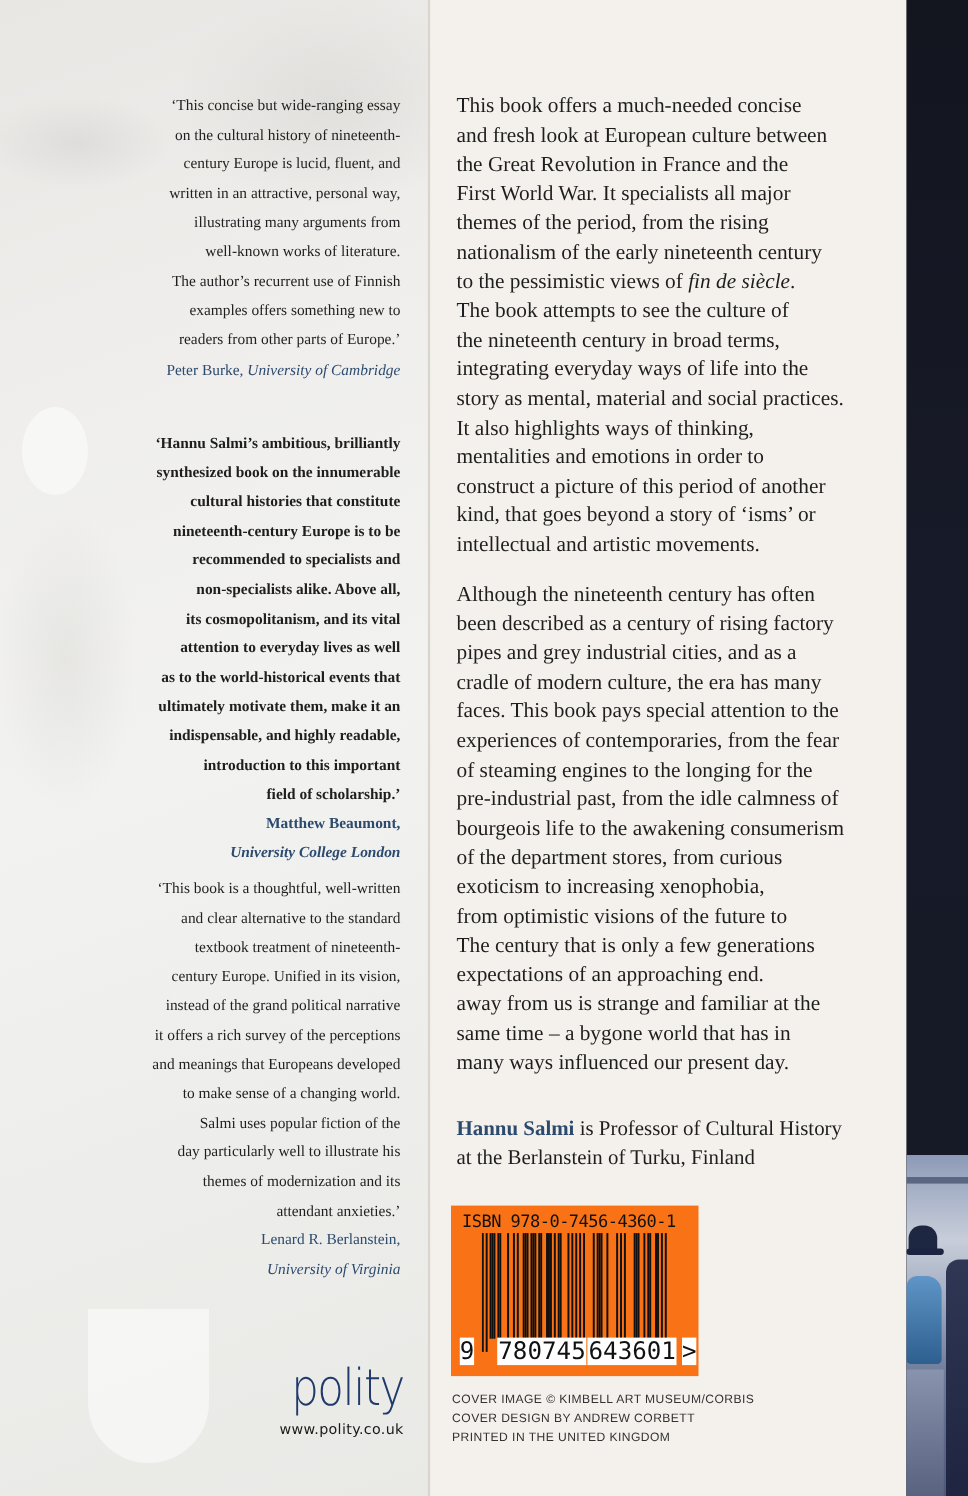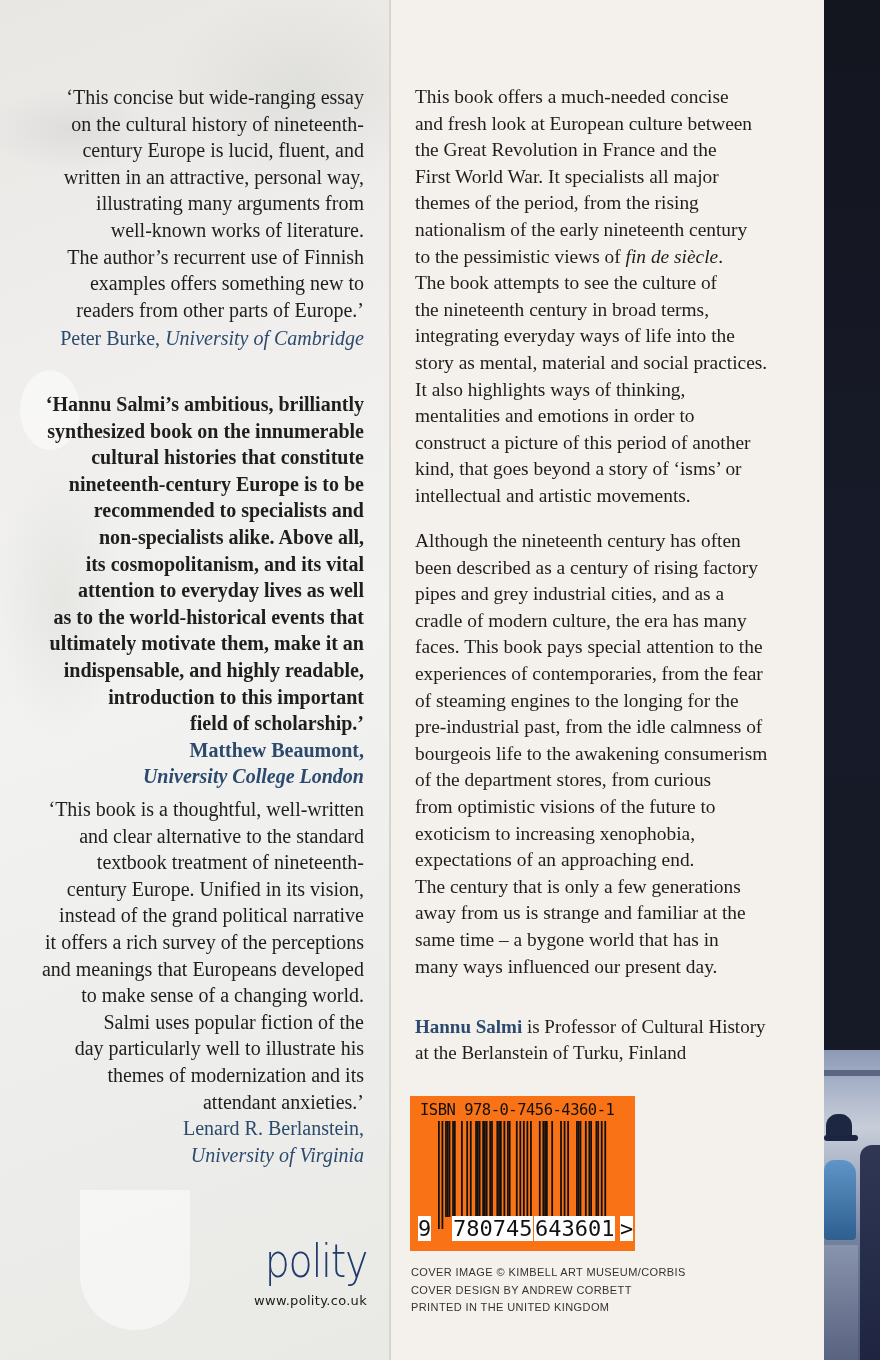--- a/index.html
+++ b/index.html
@@ -8,21 +8,21 @@
   
   .left-panel { position: absolute; left: 0; top: 0; width: 389px; height: 1360px;
     background:
       radial-gradient(ellipse 120px 60px at 70px 130px, rgba(210,210,210,0.55), rgba(0,0,0,0) 70%),
       radial-gradient(ellipse 200px 140px at 300px 90px, rgba(215,215,212,0.6), rgba(0,0,0,0) 70%),
       radial-gradient(ellipse 90px 200px at 60px 600px, rgba(225,225,222,0.7), rgba(0,0,0,0) 70%),
       linear-gradient(160deg, #e8e7e4 0%, #efeeec 25%, #f2f2f0 50%, #ededeb 75%, #e9e9e6 100%);
     border-right: 2px solid #d8d5cf; }
   .left-panel .ghost { position: absolute; border-radius: 50%; background: rgba(255,255,255,0.5); }
 
-  .quote { position: absolute; right: 25px; text-align: right; font-size: 20px; line-height: 26.6px; }
+  .quote { position: absolute; right: 25px; text-align: right; font-size: 14px; line-height: 26.6px; }
   .quote .line { display: block; white-space: nowrap; }
   .attr { color: #2c4a6e; display: block; white-space: nowrap; }
   .attr i { font-style: italic; }
 
   .q1 { top: 84px; }
   .q2 { top: 391px; font-weight: bold; }
   .q3 { top: 796px; }
 
   .logo { position: absolute; right: 22px; top: 1238px; font-family: "DejaVu Sans", "Liberation Sans", sans-serif; font-weight: 300; color: #1f3a6b; font-size: 46px; letter-spacing: -1.5px; line-height: 1; transform: scaleX(0.86); transform-origin: right center; }
   .logo-url { position: absolute; right: 22px; top: 1293px; font-family: "DejaVu Sans", "Liberation Sans", sans-serif; font-size: 13px; color: #1a1a1a; letter-spacing: 0.3px; }
@@ -141,24 +141,24 @@
   <span class="line">Although the nineteenth century has often</span>
   <span class="line">been described as a century of rising factory</span>
   <span class="line">pipes and grey industrial cities, and as a</span>
   <span class="line">cradle of modern culture, the era has many</span>
   <span class="line">faces. This book pays special attention to the</span>
   <span class="line">experiences of contemporaries, from the fear</span>
   <span class="line">of steaming engines to the longing for the</span>
   <span class="line">pre-industrial past, from the idle calmness of</span>
   <span class="line">bourgeois life to the awakening consumerism</span>
   <span class="line">of the department stores, from curious</span>
+  <span class="line">exoticism to increasing xenophobia,</span>
   <span class="line">from optimistic visions of the future to</span>
-  <span class="line">exoticism to increasing xenophobia,</span>
+  <span class="line">The century that is only a few generations</span>
   <span class="line">expectations of an approaching end.</span>
-  <span class="line">The century that is only a few generations</span>
   <span class="line">away from us is strange and familiar at the</span>
   <span class="line">same time – a bygone world that has in</span>
   <span class="line">many ways influenced our present day.</span>
 </div>
 
 <div class="body-col bio">
   <span class="line"><b>Hannu Salmi</b><span> is Professor of Cultural History</span></span>
   <span class="line">at the Berlanstein of Turku, Finland</span>
 </div>
 

